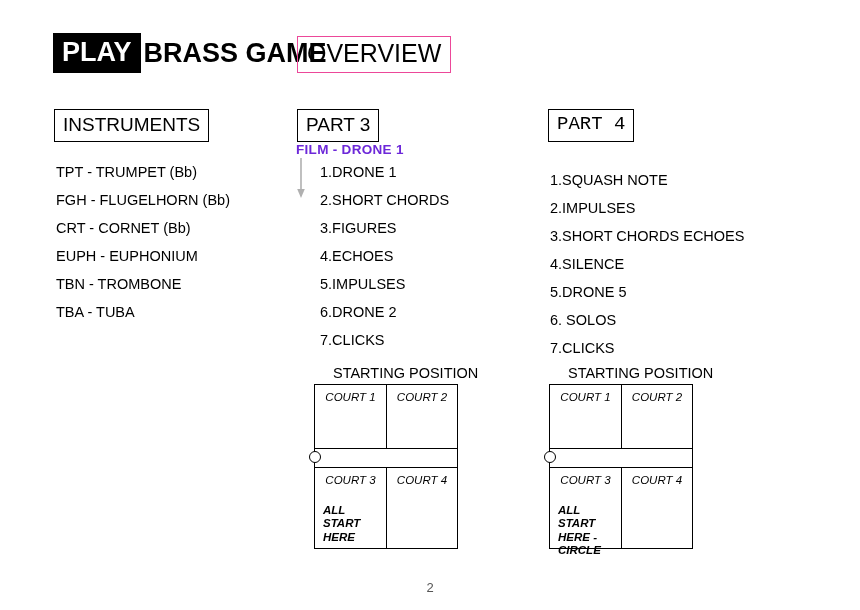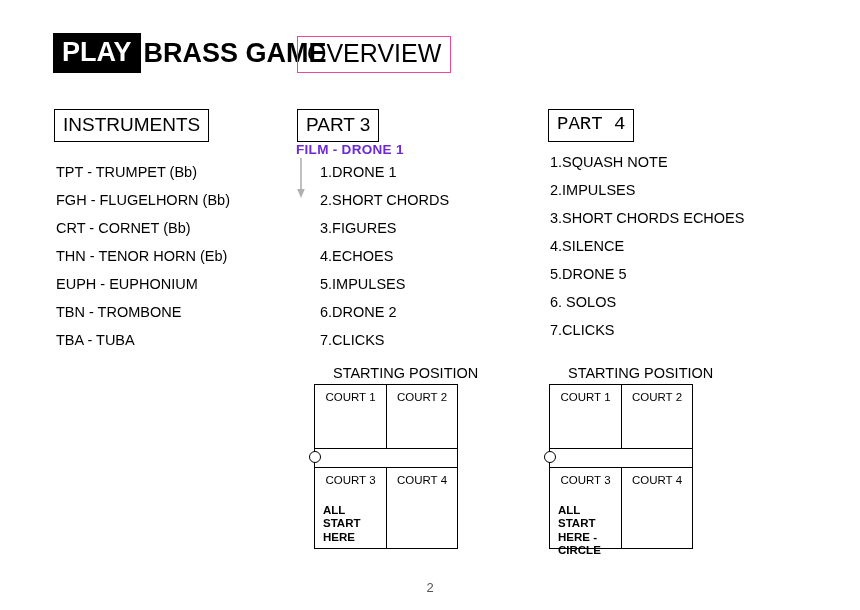--- a/index.html
+++ b/index.html
@@ -69,21 +69,21 @@
     padding: 0;
     font-size: 14.5px;
   }
   .item-list li {
     height: 28px;
     line-height: 28px;
     white-space: nowrap;
   }
   #instruments-list { left: 56px; top: 158px; }
   #part3-list { left: 320px; top: 158px; }
-  #part4-list { left: 550px; top: 148px; }
+  #part4-list { left: 550px; top: 166px; }
 
   
   #film-note {
     position: absolute;
     left: 296px;
     top: 142px;
     font-size: 13.5px;
     font-weight: bold;
     color: #6d28d9;
     letter-spacing: 0.3px;
@@ -126,20 +126,21 @@
     height: 20px;
     border-top: 1px solid #000;
     border-bottom: 1px solid #000;
     position: relative;
   }
   .court-cell {
     flex: 1 1 50%;
     box-sizing: border-box;
     padding: 7px 0 0 0;
     position: relative;
+    font-style: italic;
   }
   .court-cell.right {
     border-left: 1px solid #000;
   }
   .court-name {
     display: block;
     text-align: center;
     font-size: 11.5px;
     line-height: 1;
   }
@@ -191,21 +192,20 @@
 <div id="film-note">FILM - DRONE 1</div>
 <svg id="film-arrow" viewBox="0 0 12 42">
   <line x1="5" y1="0" x2="5" y2="32" stroke="#b0b0b0" stroke-width="1.6"></line>
   <polygon points="1.2,31 8.8,31 5,40" fill="#b0b0b0"></polygon>
 </svg>
 
 <ul class="item-list" id="instruments-list">
   <li>TPT - TRUMPET (Bb)</li>
   <li>FGH - FLUGELHORN (Bb)</li>
   <li>CRT - CORNET (Bb)</li>
-  <li>THN - TENOR HORN (Eb)</li>
   <li>EUPH - EUPHONIUM</li>
   <li>TBN - TROMBONE</li>
   <li>TBA - TUBA</li>
 </ul>
 
 <ul class="item-list" id="part3-list">
   <li>1.DRONE 1</li>
   <li>2.SHORT CHORDS</li>
   <li>3.FIGURES</li>
   <li>4.ECHOES</li>

